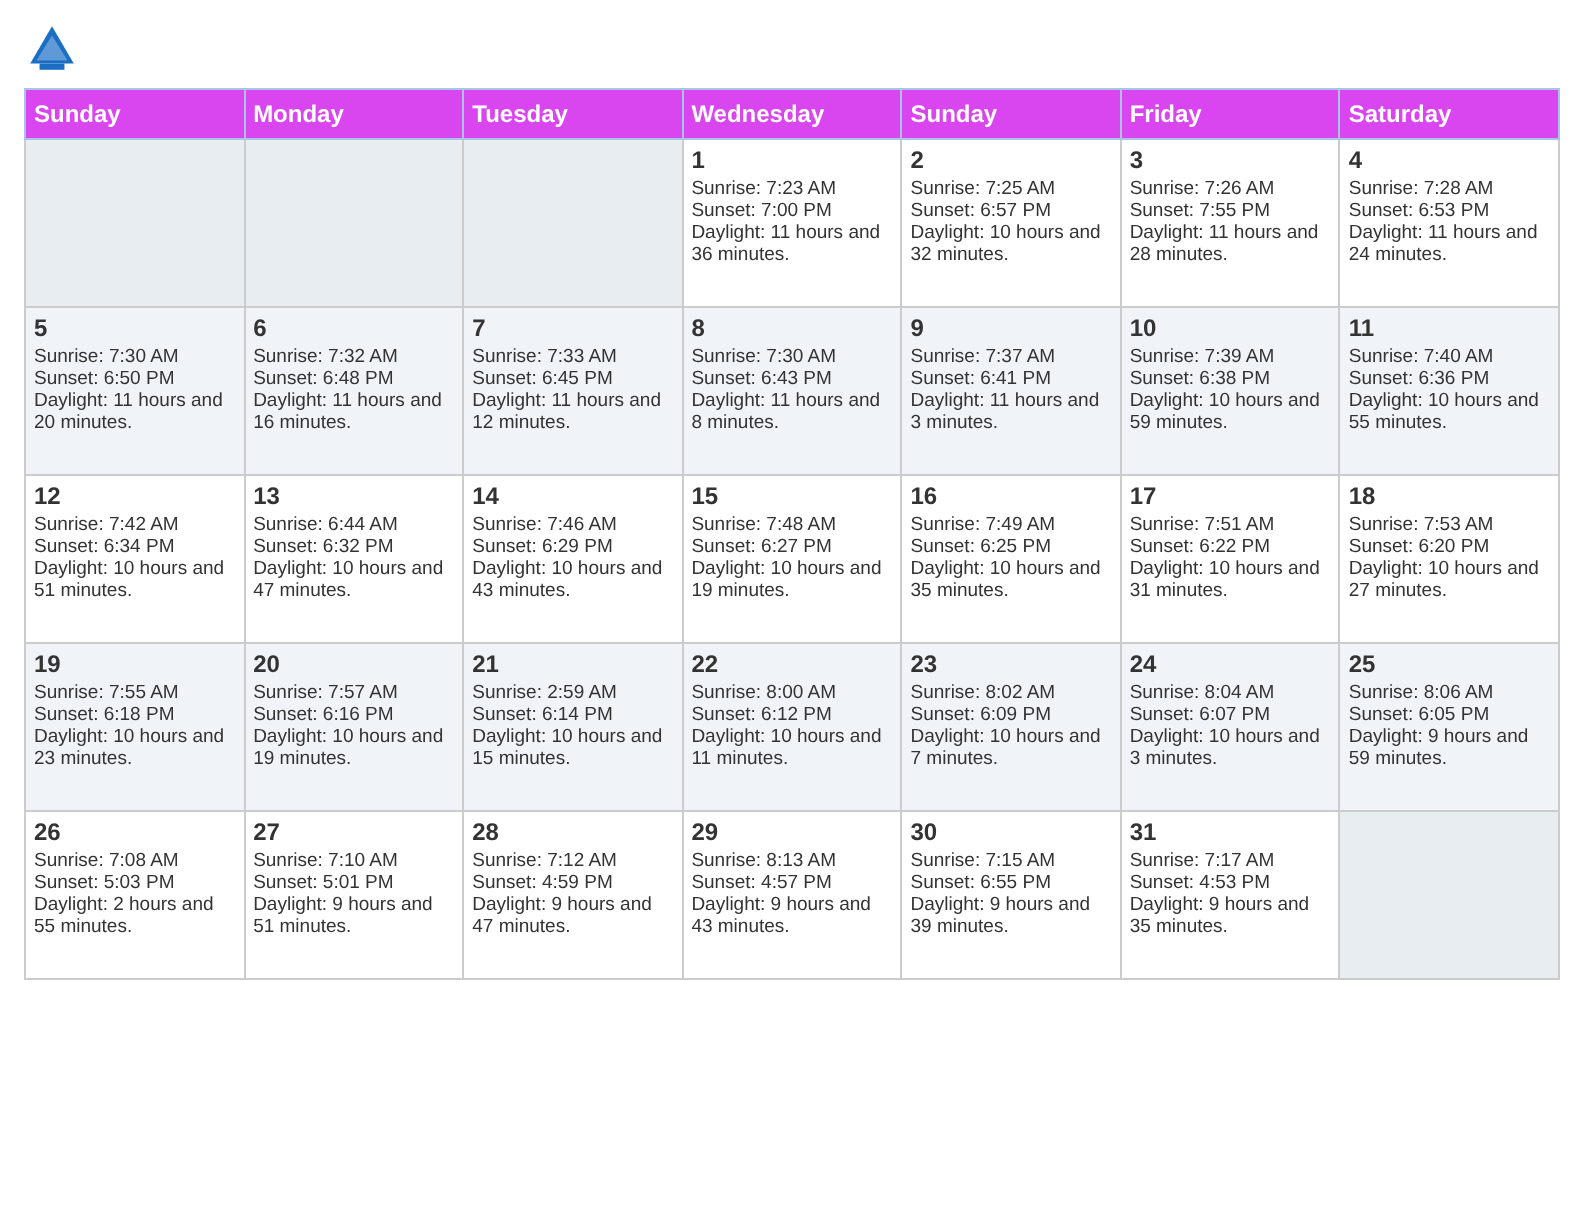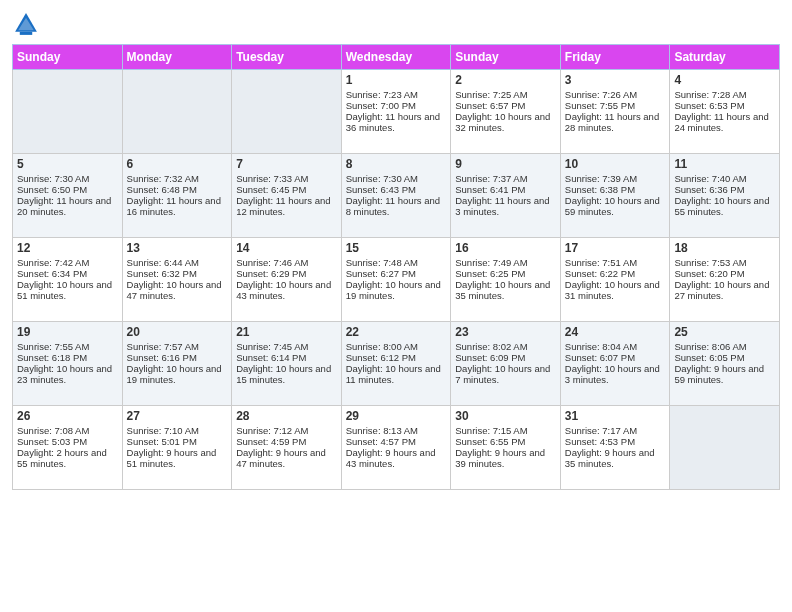--- a/index.html
+++ b/index.html
@@ -250,21 +250,21 @@
             <div>Daylight: 10 hours and 23 minutes.</div>
           </td>
           <td>
             <span class="day-num">20</span>
             <div>Sunrise: 7:57 AM</div>
             <div>Sunset: 6:16 PM</div>
             <div>Daylight: 10 hours and 19 minutes.</div>
           </td>
           <td>
             <span class="day-num">21</span>
-            <div>Sunrise: 7:45 AM</div>
+            <div>Sunrise: 2:59 AM</div>
             <div>Sunset: 6:14 PM</div>
             <div>Daylight: 10 hours and 15 minutes.</div>
           </td>
           <td>
             <span class="day-num">22</span>
             <div>Sunrise: 8:00 AM</div>
             <div>Sunset: 6:12 PM</div>
             <div>Daylight: 10 hours and 11 minutes.</div>
           </td>
           <td>

